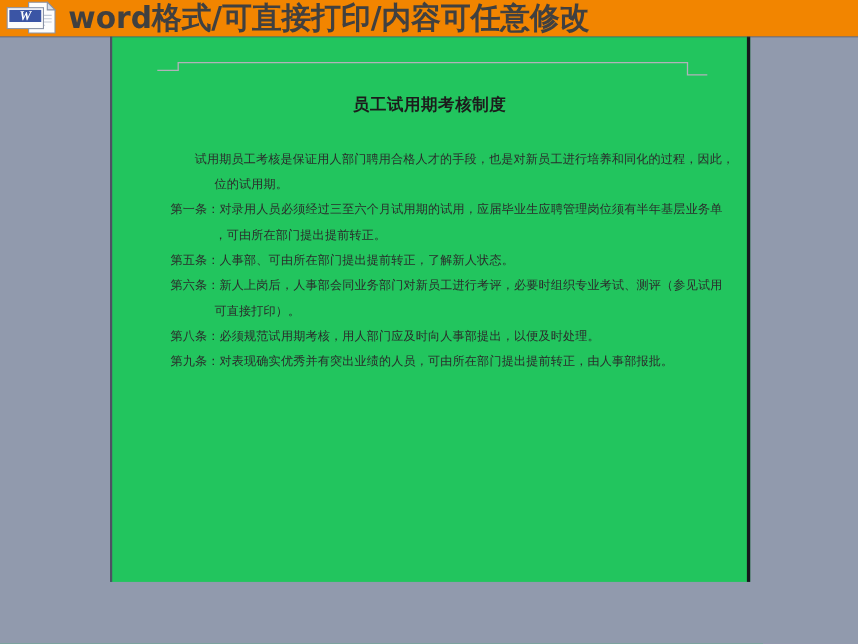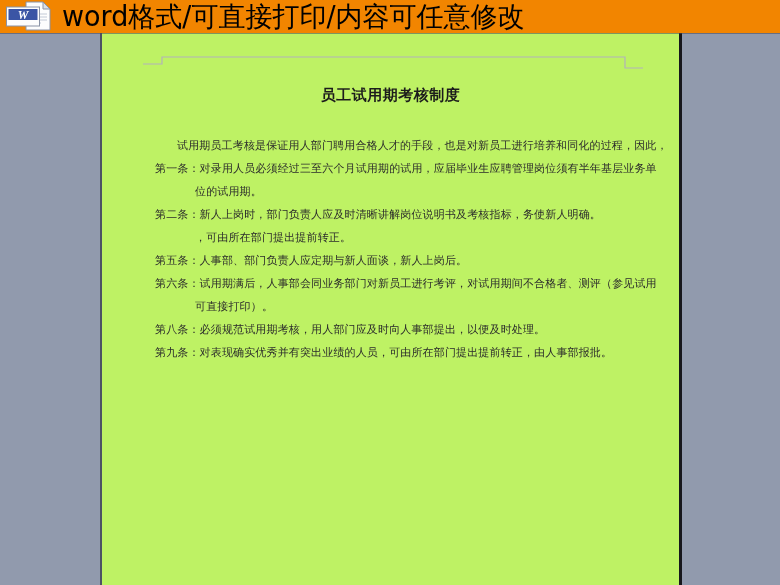--- a/index.html
+++ b/index.html
@@ -31,38 +31,38 @@
   }
   .word-icon {
     display: inline-block;
     width: 50px;
     height: 32px;
     margin-left: 5px;
     flex: 0 0 auto;
   }
   .banner-text {
     font-family: "DejaVu Sans", sans-serif;
-    font-weight: normal;
+    font-weight: bold;
     font-size: 27px;
     line-height: 33px;
-    color: #000000;
+    color: #404040;
     letter-spacing: 0px;
     white-space: nowrap;
     margin-left: 7px;
     transform: scaleY(1.02);
   }
   
   .page {
     position: absolute;
     left: 100px;
     top: 33px;
     width: 582px;
-    height: 552px;
+    height: 496px;
     box-sizing: border-box;
-    background: #bef264;
+    background: #22c55e;
     border-left: 2px solid #4d5264;
     border-right: 3px solid #17171c;
     text-decoration: underline;
   }
   .header-rule {
     position: absolute;
     left: 0; top: 0;
     width: 577px;
     height: 45px;
   }
@@ -121,25 +121,24 @@
   <div class="page">
 
     <svg class="header-rule" viewBox="0 0 577 45" width="577" height="45">
       <path d="M41,31 L60,31 L60,24 L523,24 L523,35 L541,35" fill="none" stroke="#b2b2ba" stroke-width="1.2"></path>
     </svg>
 
     <h1 class="doc-title">员工试用期考核制度</h1>
 
     <div class="doc-body">
       <div class="ln ind-first">试用期员工考核是保证用人部门聘用合格人才的手段，也是对新员工进行培养和同化的过程，因此，</div>
+      <div class="ln ind-cont">位的试用期。</div>
       <div class="ln">第一条：对录用人员必须经过三至六个月试用期的试用，应届毕业生应聘管理岗位须有半年基层业务单</div>
-      <div class="ln ind-cont">位的试用期。</div>
-      <div class="ln">第二条：新人上岗时，部门负责人应及时清晰讲解岗位说明书及考核指标，务使新人明确。</div>
       <div class="ln ind-cont">，可由所在部门提出提前转正。</div>
-      <div class="ln">第五条：人事部、部门负责人应定期与新人面谈，新人上岗后。</div>
-      <div class="ln">第六条：试用期满后，人事部会同业务部门对新员工进行考评，对试用期间不合格者、测评（参见试用</div>
+      <div class="ln">第五条：人事部、可由所在部门提出提前转正，了解新人状态。</div>
+      <div class="ln">第六条：新人上岗后，人事部会同业务部门对新员工进行考评，必要时组织专业考试、测评（参见试用</div>
       <div class="ln ind-cont">可直接打印）。</div>
       <div class="ln">第八条：必须规范试用期考核，用人部门应及时向人事部提出，以便及时处理。</div>
       <div class="ln">第九条：对表现确实优秀并有突出业绩的人员，可由所在部门提出提前转正，由人事部报批。</div>
     </div>
 
   </div>
 </div>
 
 </body></html>

